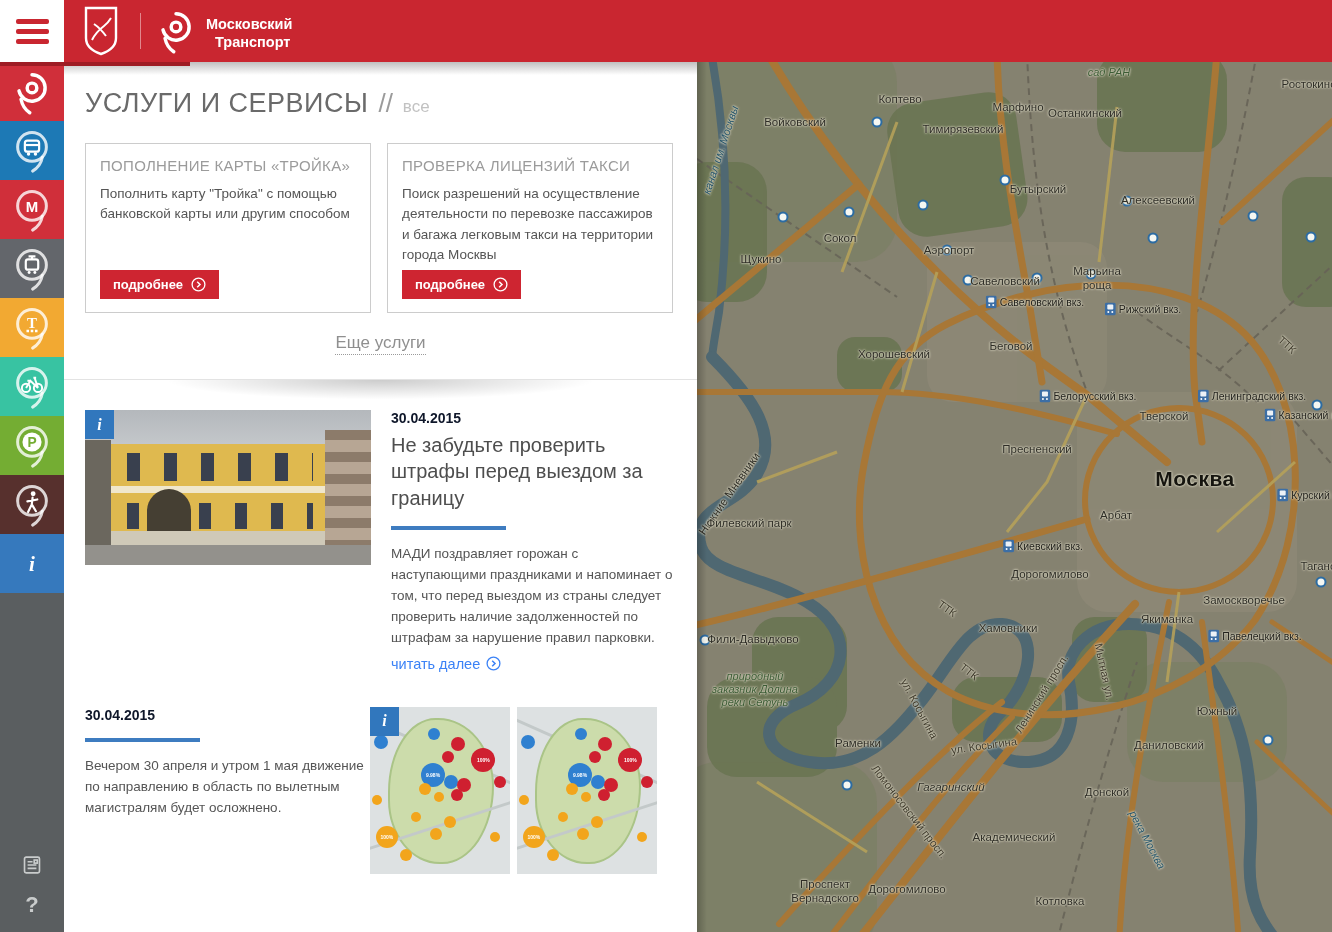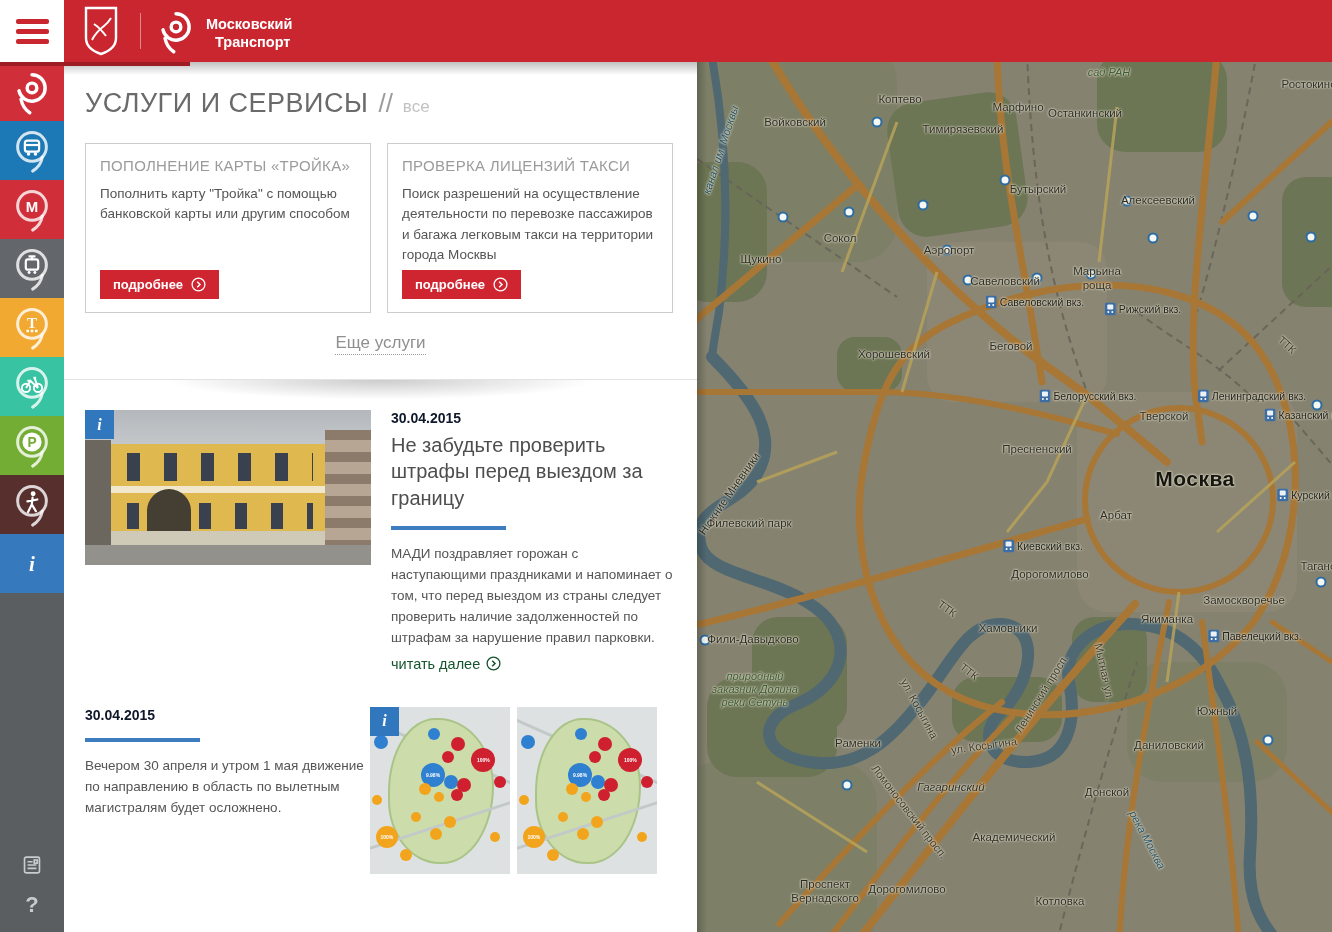--- a/index.html
+++ b/index.html
@@ -43,21 +43,21 @@
   .news-head{display:flex;align-items:flex-start;margin:8px 0 18px}
   .mail{margin:3px 0 0 7px}
   .archive{margin-left:auto;font-size:19px;color:#b9b9b9;cursor:pointer;text-decoration:none}
   .item{display:flex;margin:0 0 34px}
   .item > * + *{margin-left:20px}
   .txt{width:287px}
   .date{font-size:14px;font-weight:bold;color:#0f172a}
   .ntitle{font-size:20px;font-weight:normal;color:#4e4e4e;line-height:1.32;margin:6px 0 0}
   .rule{width:115px;height:4px;background:#3e7cc0;margin:15px 0 14px}
   .nbody{font-size:13.5px;color:#555;line-height:1.55;margin:0 0 6px}
-  .read-more{font-size:14.5px;color:#14532d;cursor:pointer;display:inline-flex;align-items:center;gap:6px;text-decoration:none}
+  .read-more{font-size:14.5px;color:#3b82f6;cursor:pointer;display:inline-flex;align-items:center;gap:6px;text-decoration:none}
 
   
   .ph{width:286px;height:155px;position:relative;overflow:hidden;flex:none}
   .badge{position:absolute;left:0;top:0;width:29px;height:29px;background:#3177bd;color:#fff;display:flex;align-items:center;justify-content:center;font:italic bold 16px "Liberation Serif",serif;z-index:4}
   .ph-building{background:linear-gradient(#b4b8bc 0%,#cdd0d3 36%,#d6d8da 42%)}
   .pb-left{position:absolute;left:0;top:30px;width:26px;bottom:20px;background:#6b675e}
   .pb-right{position:absolute;right:0;top:20px;width:46px;bottom:20px;background:#b7a694;background-image:repeating-linear-gradient(#8c7b6a 0 10px,transparent 10px 22px)}
   .pb-main{position:absolute;left:26px;right:46px;top:34px;bottom:20px;background:#dfb94f}
   .pb-main::before{content:"";position:absolute;left:0;right:0;top:42%;height:7px;background:#f0e7cc}
   .pb-main::after{content:"";position:absolute;left:0;right:0;bottom:0;height:14px;background:#cfc9b8}

